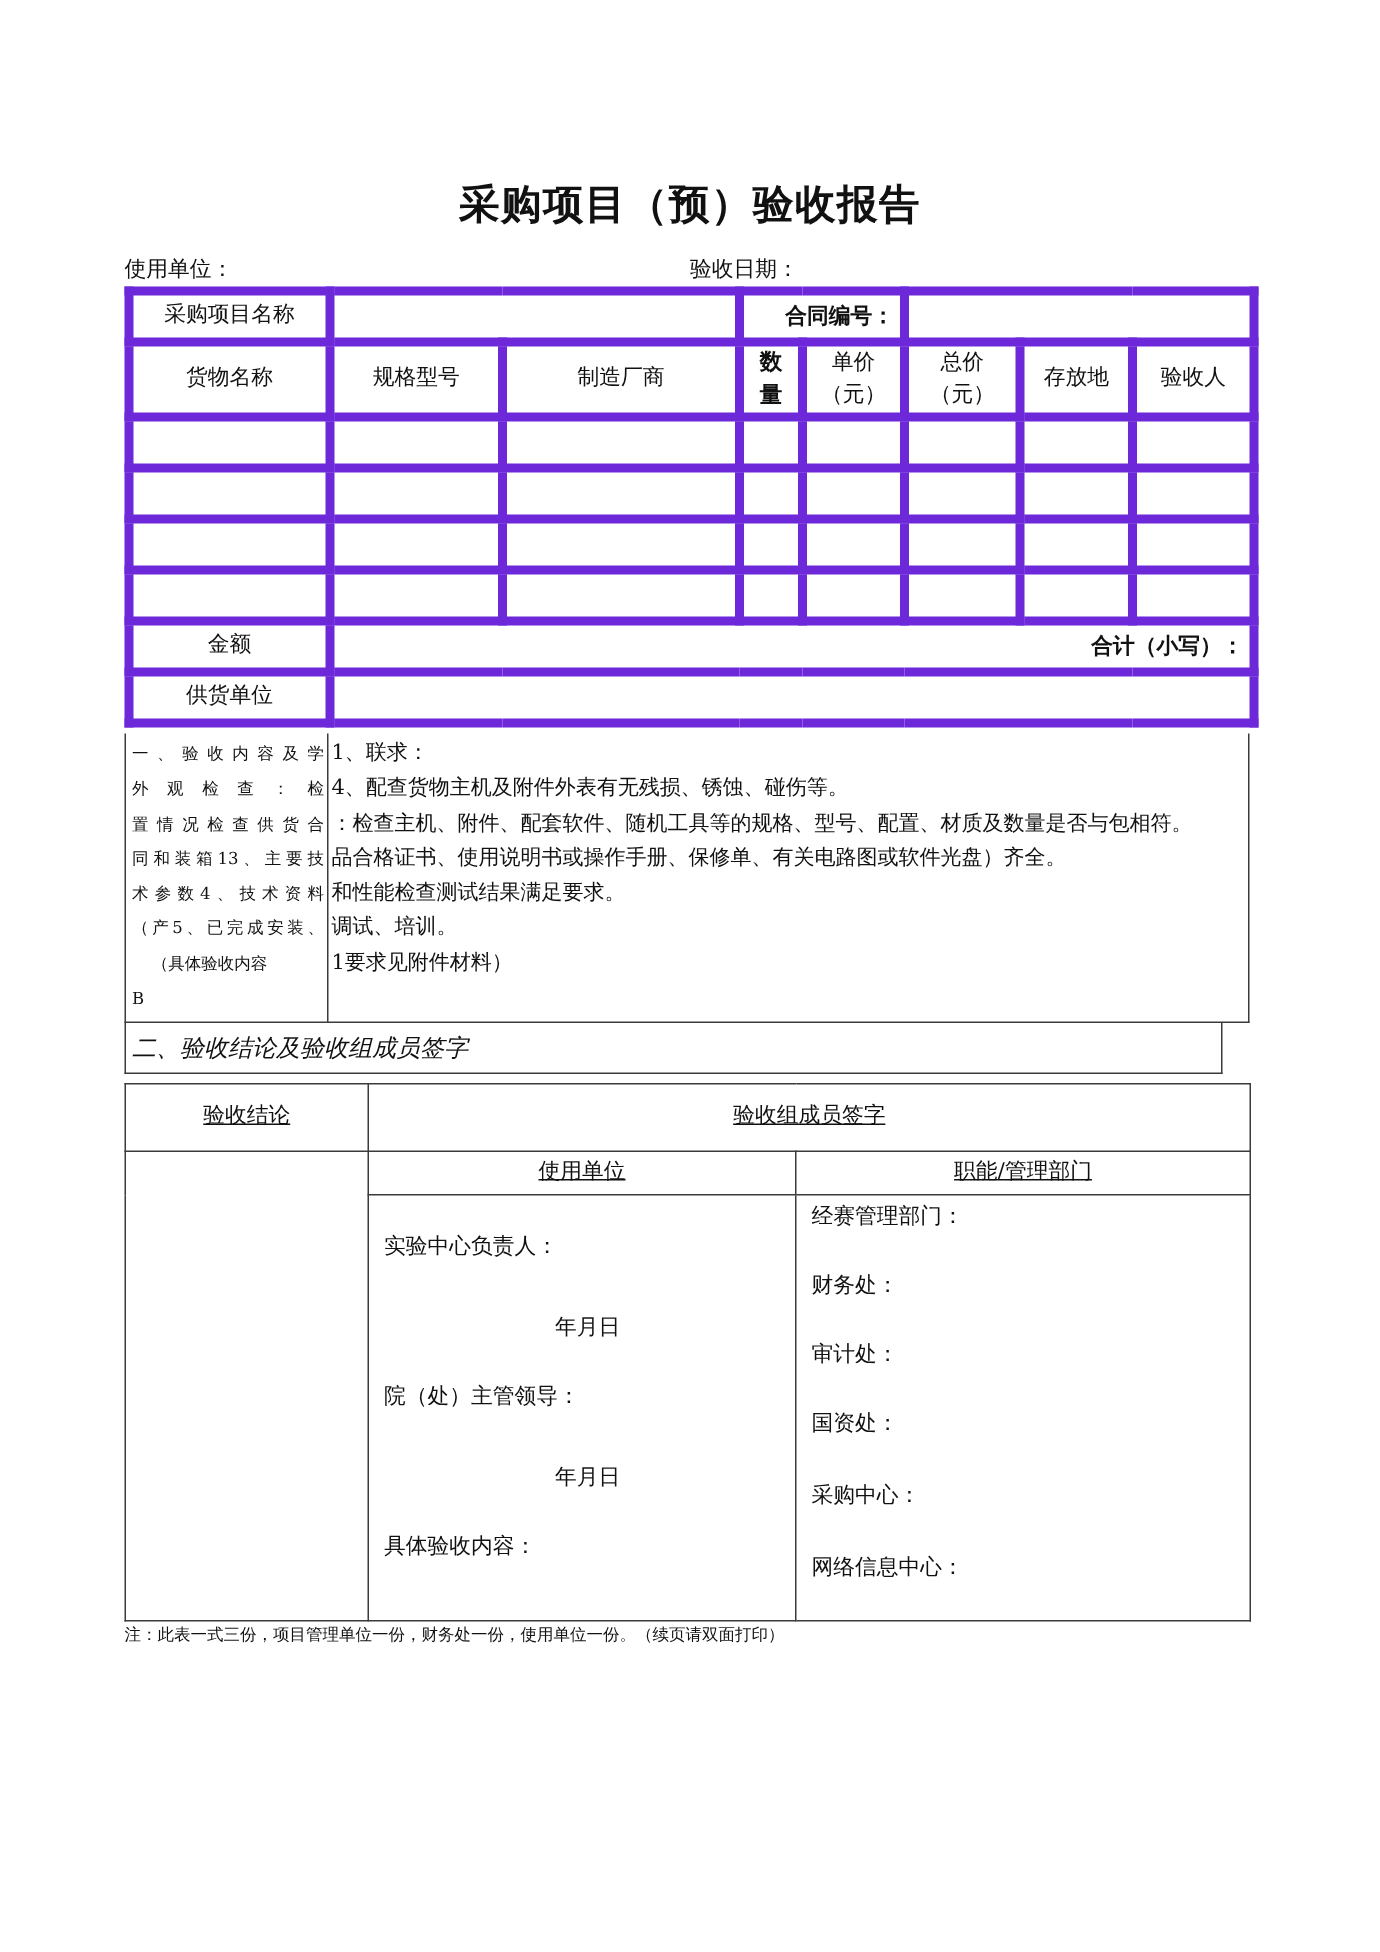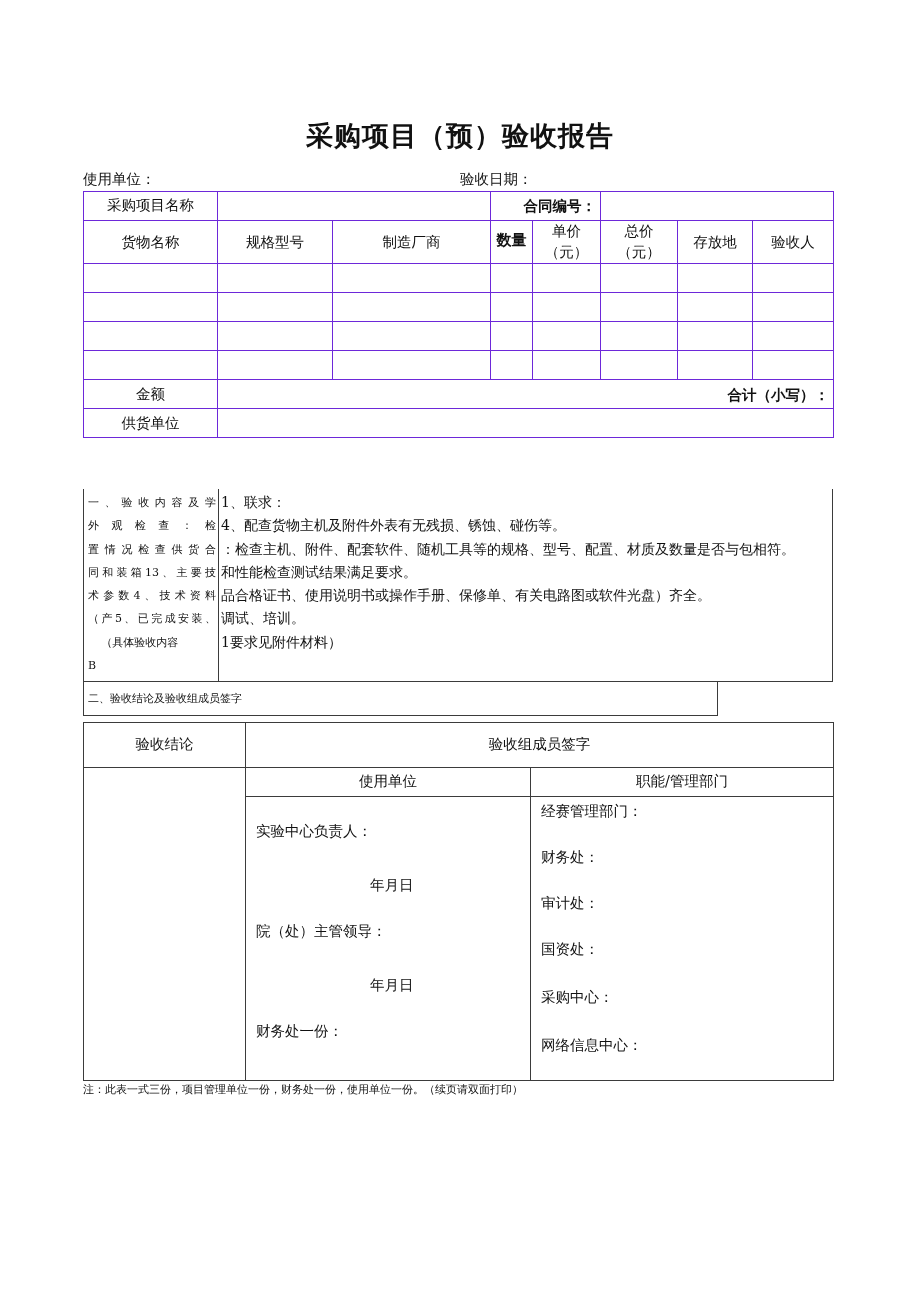--- a/index.html
+++ b/index.html
@@ -56,41 +56,41 @@
   }
 
   
   table.grid {
     position: absolute;
     border-collapse: collapse;
     table-layout: fixed;
     font-size: 14.5px;
   }
   table.grid td {
-    border: 1px solid #6d28d9;
+    border: 6px solid #6d28d9;
     padding: 0 4px;
     vertical-align: middle;
     line-height: 1.45;
   }
   td.ctr { text-align: center; }
   td.lft { text-align: right; font-weight: bold; }
   td.top { vertical-align: top; padding-top: 4px; }
 
   
   #goods-table {
     left: 83px;
     top: 191px;
     width: 750px;
   }
   #goods-table td { height: 28px; }
   .row-title td { height: 37px; }
   .row-head td { height: 52px; }
   .bold-qty {
     font-weight: 700;
-    font-family: Liberation Mono, monospace;
+    font-family: Liberation Sans, sans-serif;
     font-size: 15px;
     line-height: 1.05;
   }
   .two-line { line-height: 1.15; }
   .row-blank td { height: 28.5px; }
   .row-amount td { height: 33px; }
   .row-supplier td { height: 33px; }
 
   
   #content-block {
@@ -134,35 +134,37 @@
     font-size: 14px;
     line-height: 23.3px;
   }
   .cb-right div { white-space: nowrap; }
 
   
   #section2 {
     position: absolute;
     left: 83px;
     top: 682px;
-    width: 635px;
+    width: 732px;
     height: 34px;
     border: 1px solid #3b3b3b;
     border-top: none;
     box-sizing: border-box;
-    font-size: 11px;
+    font-size: 16px;
     line-height: 33px;
     padding-left: 4px;
+    font-style: italic;
   }
 
   
   #sign-table {
     left: 83px;
     top: 722px;
     width: 750px;
+    text-decoration: underline;
   }
   #sign-table td { border: 1px solid #3b3b3b; }
   .sign-head td { height: 44px; }
   .sign-sub td  { height: 28px; }
   .sign-body td { height: 283px; }
   .sig-col {
     position: relative;
     height: 100%;
     font-size: 14.5px;
   }
@@ -286,22 +288,22 @@
       <div>同和装箱13、主要技</div>
       <div>术参数4、技术资料</div>
       <div>（产5、已完成安装、</div>
       <div class="indent">（具体验收内容</div>
       <div class="plainline">B</div>
     </div>
     <div class="cb-right">
       <div>1、联求：</div>
       <div>4、配查货物主机及附件外表有无残损、锈蚀、碰伤等。</div>
       <div>：检查主机、附件、配套软件、随机工具等的规格、型号、配置、材质及数量是否与包相符。</div>
+      <div>品合格证书、使用说明书或操作手册、保修单、有关电路图或软件光盘）齐全。</div>
       <div>和性能检查测试结果满足要求。</div>
-      <div>品合格证书、使用说明书或操作手册、保修单、有关电路图或软件光盘）齐全。</div>
       <div>调试、培训。</div>
       <div>1要求见附件材料）</div>
     </div>
   </div>
 
   <div id="section2">二、验收结论及验收组成员签字</div>
 
   <table class="grid" id="sign-table">
     <colgroup>
       <col style="width:162px">
@@ -321,21 +323,21 @@
       <td class="ctr">职能/管理部门</td>
     </tr>
 
     <tr class="sign-body">
       <td class="top">
         <div class="sig-col">
           <div class="sig-entry" style="top:24px">实验中心负责人：</div>
           <div class="sig-date" style="top:78px">年月日</div>
           <div class="sig-entry" style="top:124px">院（处）主管领导：</div>
           <div class="sig-date" style="top:178px">年月日</div>
-          <div class="sig-entry" style="top:224px">财务处一份：</div>
+          <div class="sig-entry" style="top:224px">具体验收内容：</div>
         </div>
       </td>
       <td class="top">
         <div class="sig-col">
           <div class="sig-entry" style="top:4px">经赛管理部门：</div>
           <div class="sig-entry" style="top:50px">财务处：</div>
           <div class="sig-entry" style="top:96px">审计处：</div>
           <div class="sig-entry" style="top:142px">国资处：</div>
           <div class="sig-entry" style="top:190px">采购中心：</div>
           <div class="sig-entry" style="top:238px">网络信息中心：</div>

